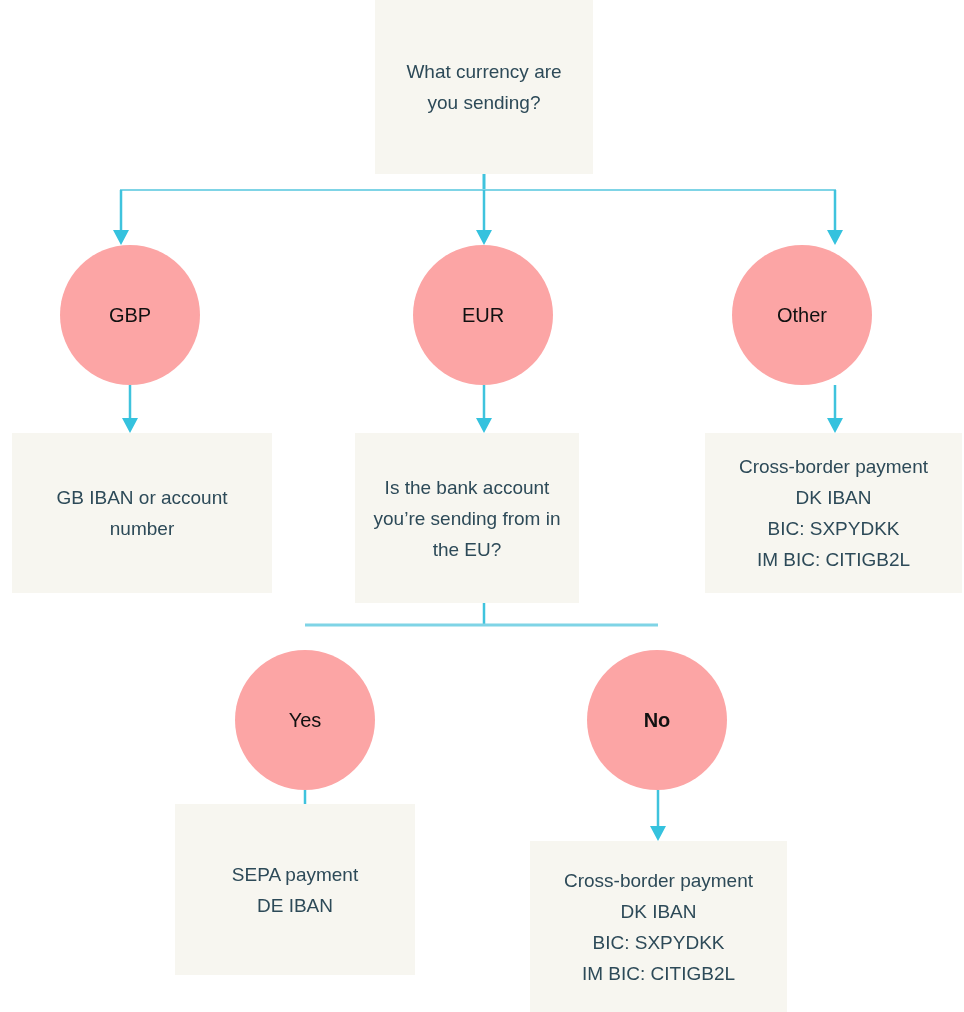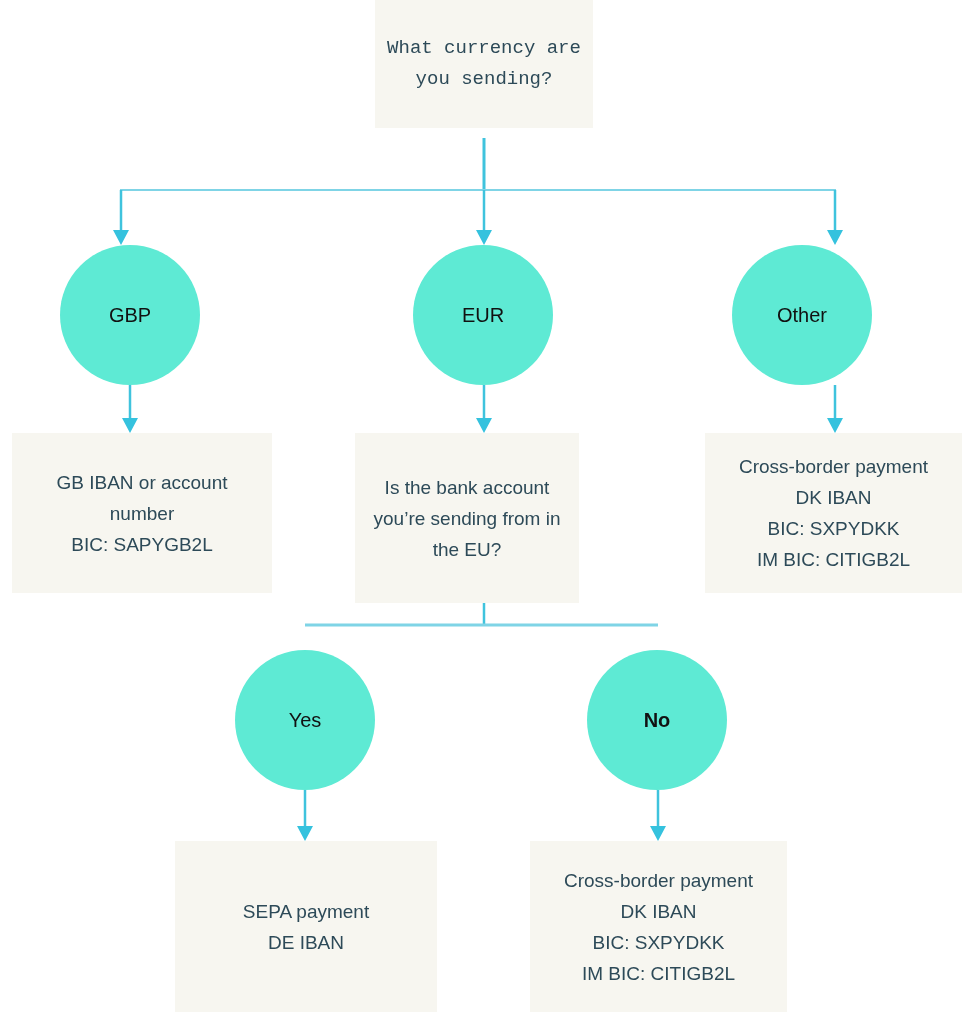--- a/index.html
+++ b/index.html
@@ -35,44 +35,44 @@
 
   .box {
     background: #f7f6f0;
     color: #2d4a58;
     font-size: 19px;
     line-height: 31px;
     padding: 10px 12px;
   }
 
   .circle {
-    background: #5eead4;
+    background: #fca5a5;
     border-radius: 50%;
     color: #111111;
     font-size: 20px;
     line-height: 24px;
   }
 
   .box .line,
   .circle .label {
     display: block;
     white-space: pre-line;
   }
 
   
-  #node-question-currency { left: 375px;  top: 0px;   width: 218px; height: 128px; font-family: Liberation Mono, monospace; }
+  #node-question-currency { left: 375px;  top: 0px;   width: 218px; height: 174px; }
   #node-circle-gbp        { left: 60px;   top: 245px; width: 140px; height: 140px; }
   #node-circle-eur        { left: 413px;  top: 245px; width: 140px; height: 140px; }
   #node-circle-other      { left: 732px;  top: 245px; width: 140px; height: 140px; }
   #node-result-gbp        { left: 12px;    top: 433px; width: 260px; height: 160px; }
   #node-question-eu       { left: 355px;  top: 433px; width: 224px; height: 170px; }
   #node-result-other      { left: 705px;  top: 433px; width: 257px; height: 160px; }
   #node-circle-yes        { left: 235px;  top: 650px; width: 140px; height: 140px; }
   #node-circle-no         { left: 587px;  top: 650px; width: 140px; height: 140px; font-weight: bold; }
-  #node-result-sepa       { left: 175px;  top: 841px; width: 262px; height: 171px; text-align: center; }
+  #node-result-sepa       { left: 175px;  top: 804px; width: 240px; height: 171px; text-align: center; }
   #node-result-no         { left: 530px;  top: 841px; width: 257px; height: 171px; }
 </style>
 </head>
 <body>
 
 <svg id="flow" viewBox="0 0 964 1012" xmlns="http://www.w3.org/2000/svg">
 
   <line x1="484" y1="138" x2="484" y2="190" stroke="#3fc3dd" stroke-width="3"></line>
 
   <line x1="120" y1="190" x2="836" y2="190" stroke="#7fd4e6" stroke-width="2"></line>
@@ -118,21 +118,20 @@
   <span class="label">EUR</span>
 </div>
 
 <div class="node circle" id="node-circle-other">
   <span class="label">Other</span>
 </div>
 
 <div class="node box" id="node-result-gbp">
   <span class="line">GB IBAN or account</span>
   <span class="line">number</span>
-  <span class="line">BIC: SAPYGB2L</span>
 </div>
 
 <div class="node box" id="node-question-eu">
   <span class="line">Is the bank account
 you’re sending from in
 the EU?</span>
 </div>
 
 <div class="node box" id="node-result-other">
   <span class="line">Cross-border payment</span>

